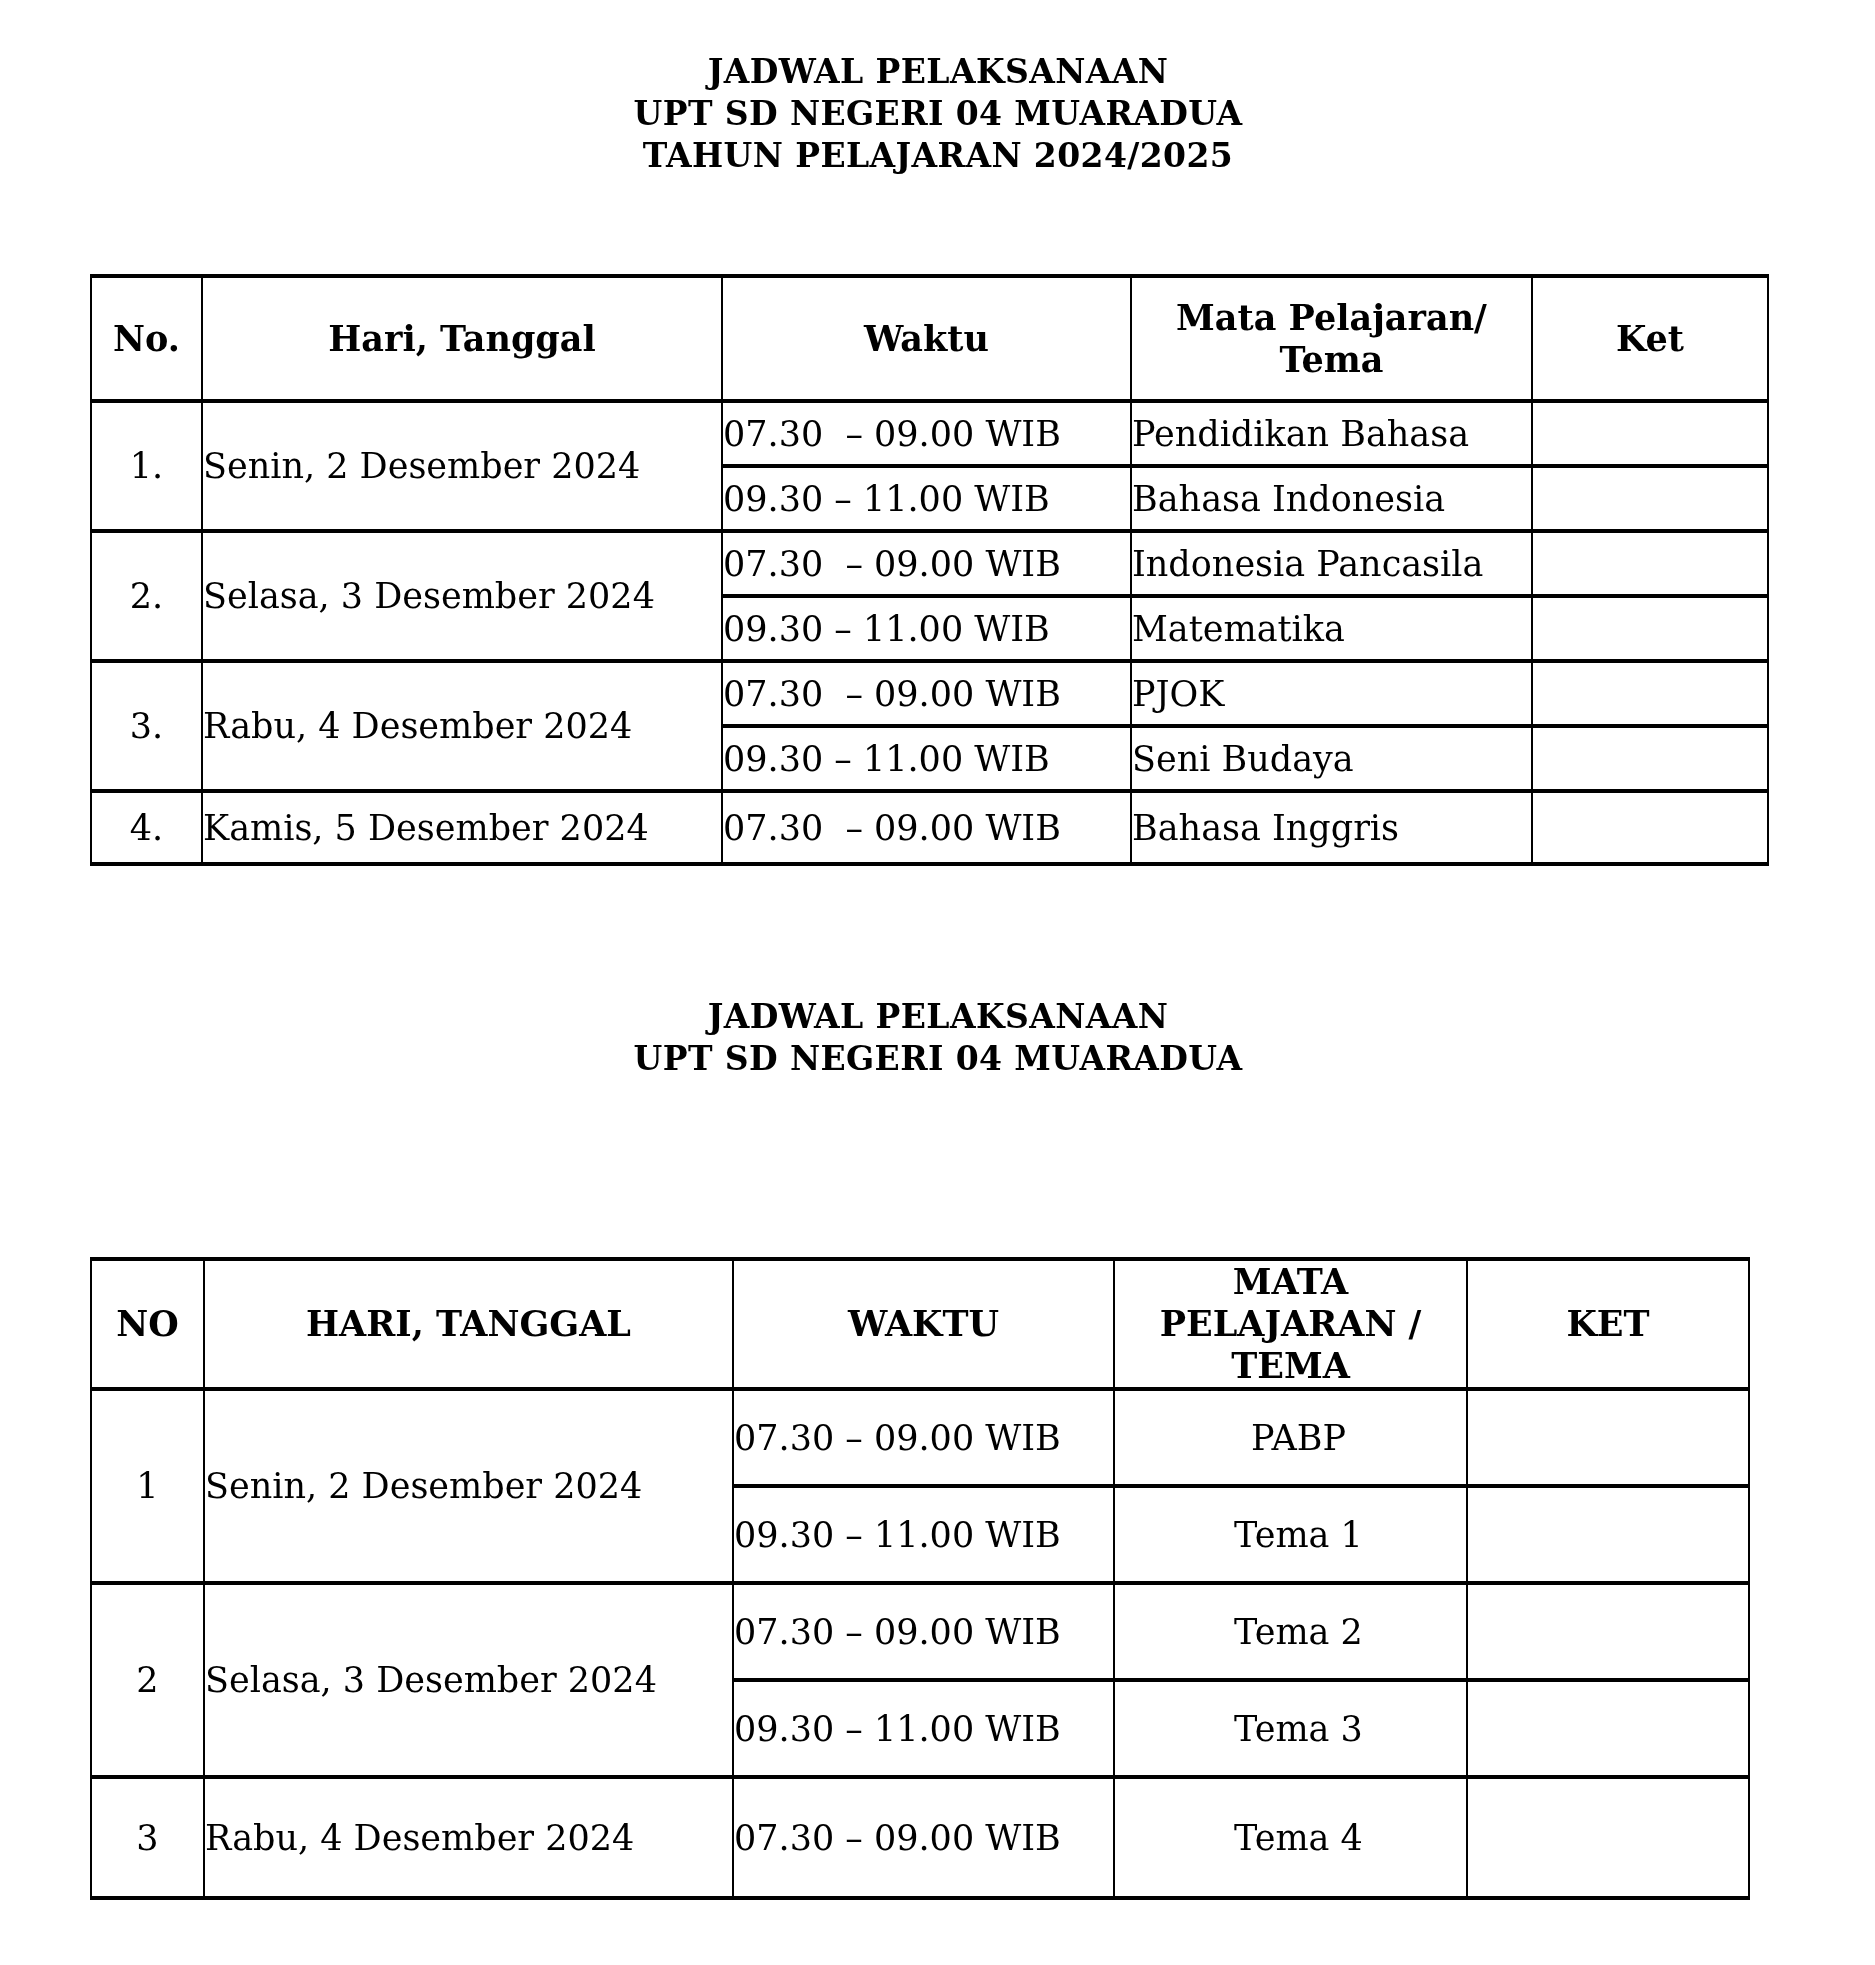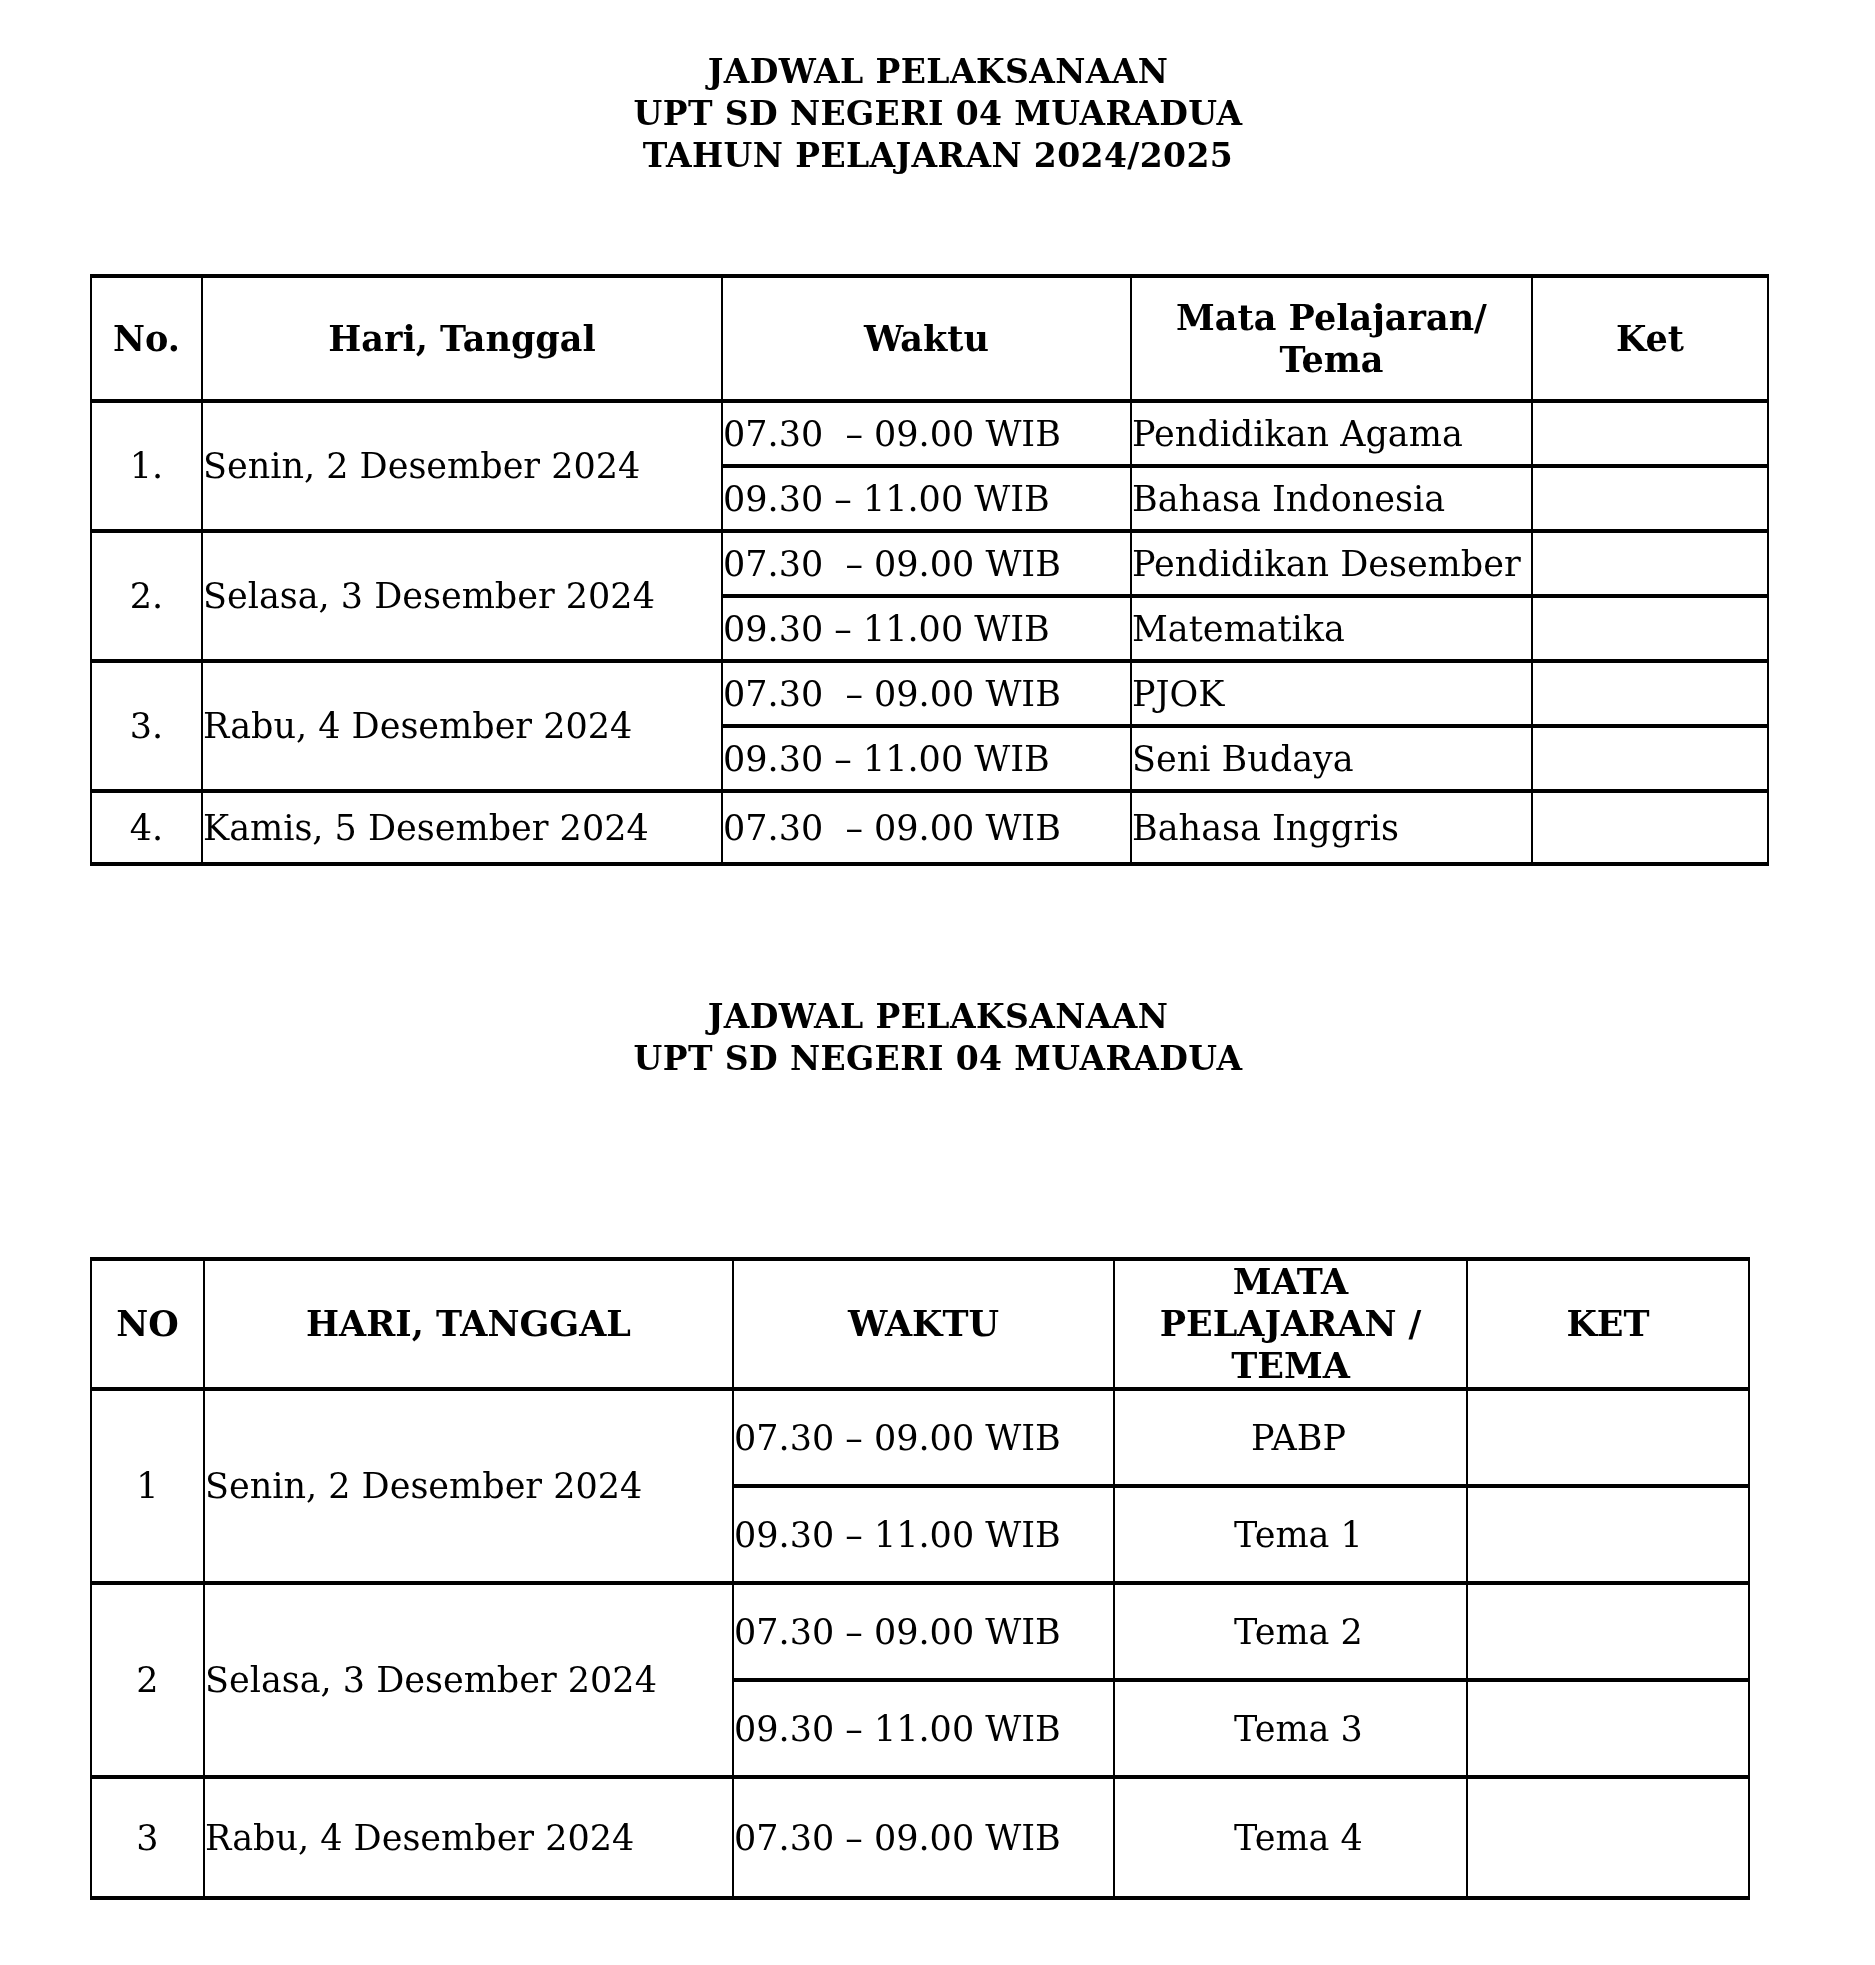--- a/index.html
+++ b/index.html
@@ -95,33 +95,33 @@
     <th>Hari, Tanggal</th>
     <th>Waktu</th>
     <th>Mata Pelajaran/
 Tema</th>
     <th>Ket</th>
   </tr>
   <tr class="sub">
     <td class="c-no" rowspan="2">1.</td>
     <td class="c-day" rowspan="2">Senin, 2 Desember 2024</td>
     <td class="c-time">07.30  – 09.00 WIB</td>
-    <td class="c-subj">Pendidikan Agama</td>
+    <td class="c-subj">Pendidikan Bahasa</td>
     <td class="c-note"></td>
   </tr>
   <tr class="sub">
     <td class="c-time">09.30 – 11.00 WIB</td>
     <td class="c-subj">Bahasa Indonesia</td>
     <td class="c-note"></td>
   </tr>
   <tr class="sub">
     <td class="c-no" rowspan="2">2.</td>
     <td class="c-day" rowspan="2">Selasa, 3 Desember 2024</td>
     <td class="c-time">07.30  – 09.00 WIB</td>
-    <td class="c-subj">Pendidikan Desember</td>
+    <td class="c-subj">Indonesia Pancasila</td>
     <td class="c-note"></td>
   </tr>
   <tr class="sub">
     <td class="c-time">09.30 – 11.00 WIB</td>
     <td class="c-subj">Matematika</td>
     <td class="c-note"></td>
   </tr>
   <tr class="sub">
     <td class="c-no" rowspan="2">3.</td>
     <td class="c-day" rowspan="2">Rabu, 4 Desember 2024</td>

